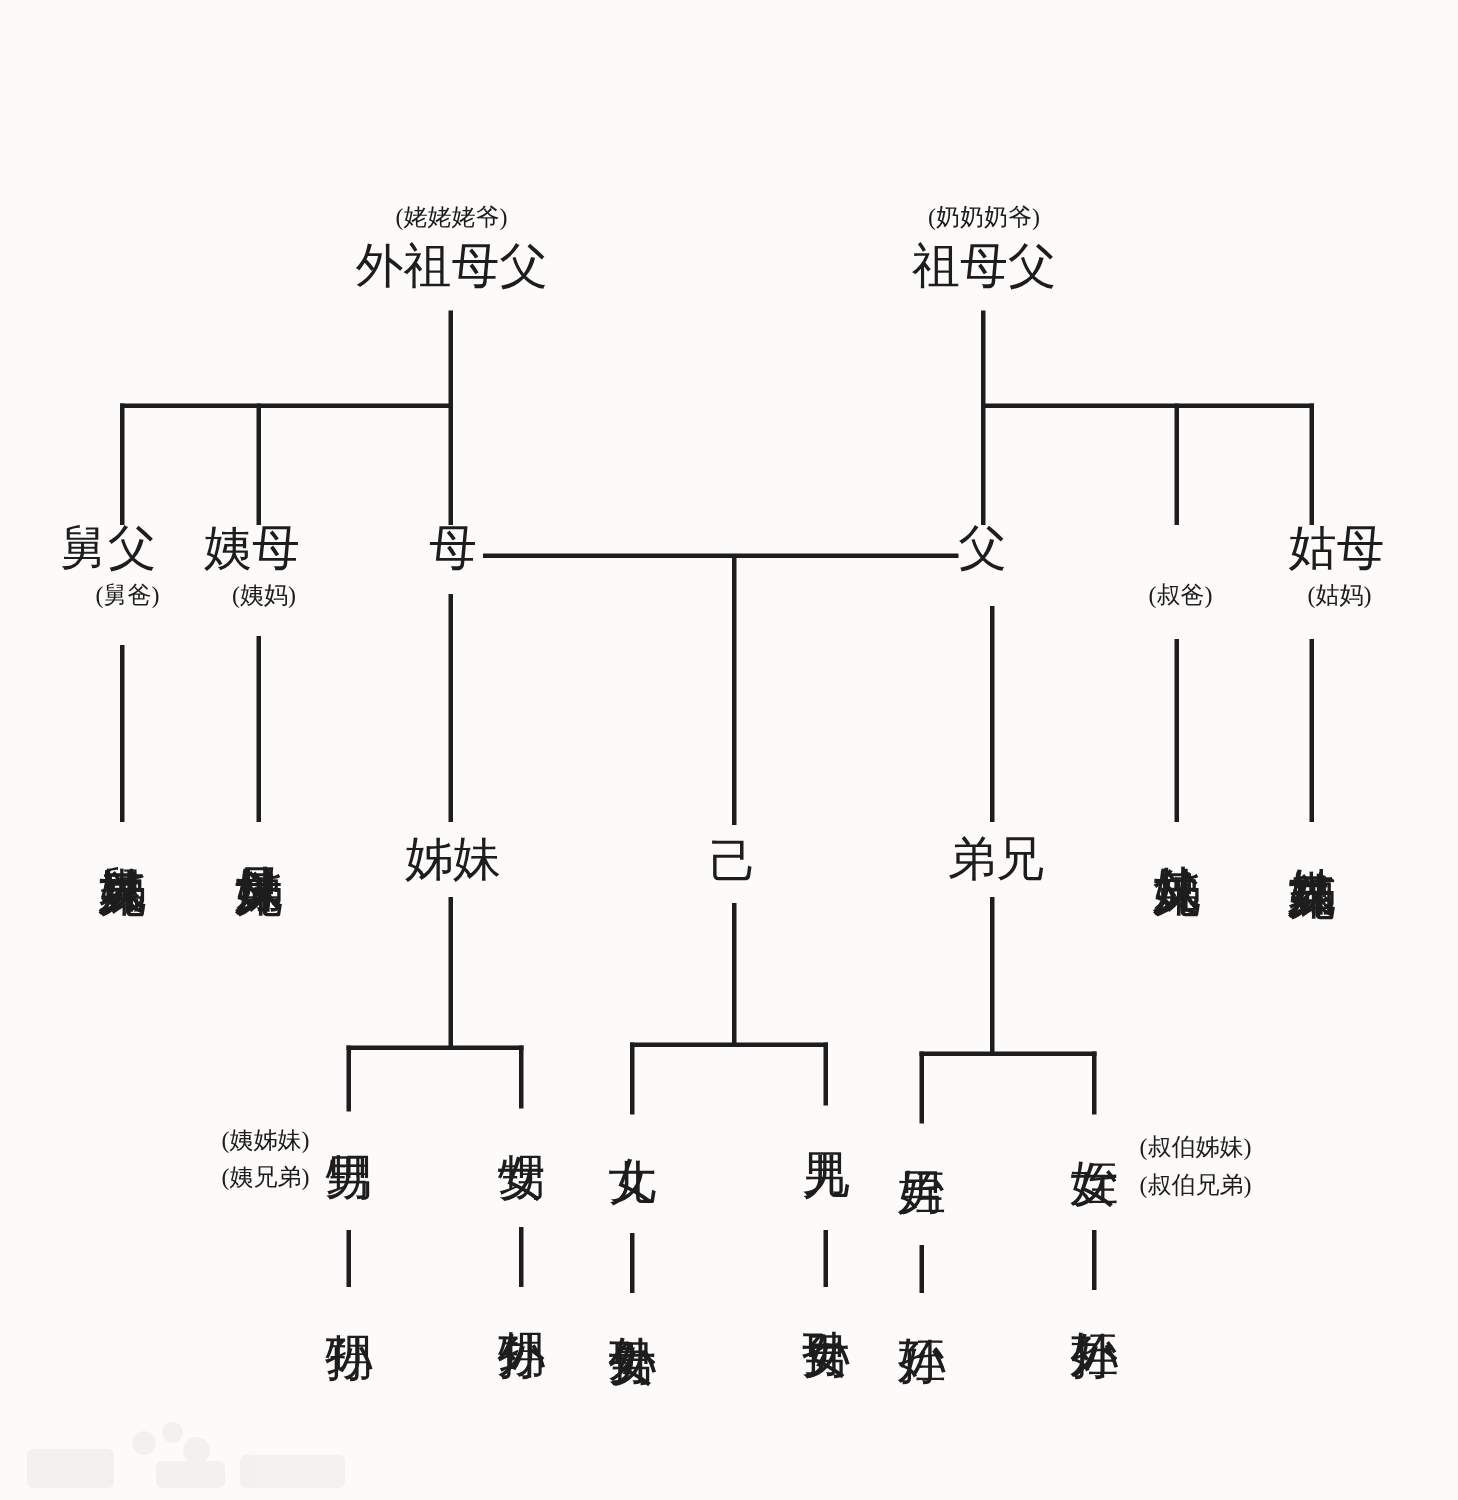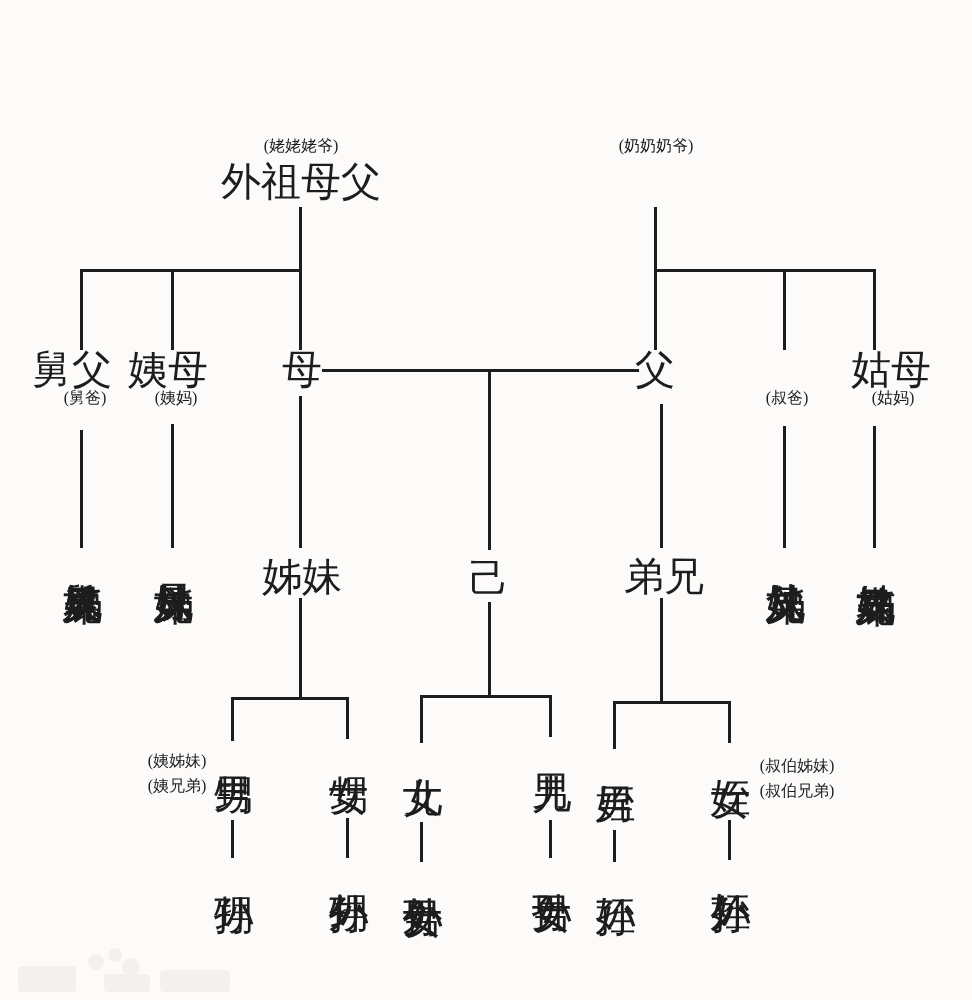--- a/index.html
+++ b/index.html
@@ -15,21 +15,21 @@
   }
   .h{ 
     position:absolute;transform:translateX(-50%);white-space:nowrap;
     line-height:1.05;text-align:center;
   }
   .v{ 
     position:absolute;transform:translateX(-50%);
     writing-mode:vertical-rl;text-orientation:upright;
     line-height:1;letter-spacing:1px;
   }
-  .big{font-size:40px;}
+  .big{font-size:32px;}
   .cap{font-size:16px;letter-spacing:0px;}
   .ln{position:absolute;background:#1d1d1d;}
   .watermark{position:absolute;left:18px;top:948px;width:220px;height:50px;opacity:0.05;}
   .wm-c{position:absolute;border-radius:50%;background:#555;}
   .wm-b{position:absolute;background:#555;border-radius:4px;}
 </style>
 </head>
 <body>
 
 <div class="stage">
@@ -73,20 +73,21 @@
   <div class="ln" style="left:231px;top:820px;width:3px;height:38px"></div>
   <div class="ln" style="left:346px;top:818px;width:3px;height:40px"></div>
   <div class="ln" style="left:420px;top:822px;width:3px;height:40px"></div>
   <div class="ln" style="left:549px;top:820px;width:3px;height:38px"></div>
   <div class="ln" style="left:613px;top:830px;width:3px;height:32px"></div>
   <div class="ln" style="left:728px;top:820px;width:3px;height:40px"></div>
 
   <div class="h cap" style="left:301px;top:138px">(姥姥姥爷)</div>
   <div class="h big" style="left:301px;top:161px">外祖母父</div>
   <div class="h cap" style="left:656px;top:138px">(奶奶奶爷)</div>
+  <div class="h big" style="left:656px;top:161px">祖母父</div>
 
   <div class="h big" style="left:72px;top:349px">舅父</div>
   <div class="h cap" style="left:85px;top:390px">(舅爸)</div>
   <div class="h big" style="left:168px;top:349px">姨母</div>
   <div class="h cap" style="left:176px;top:390px">(姨妈)</div>
   <div class="h big" style="left:302px;top:349px">母</div>
   <div class="h big" style="left:655px;top:349px">父</div>
   <div class="h cap" style="left:787px;top:390px">(叔爸)</div>
   <div class="h big" style="left:891px;top:349px">姑母</div>
   <div class="h cap" style="left:893px;top:390px">(姑妈)</div>

